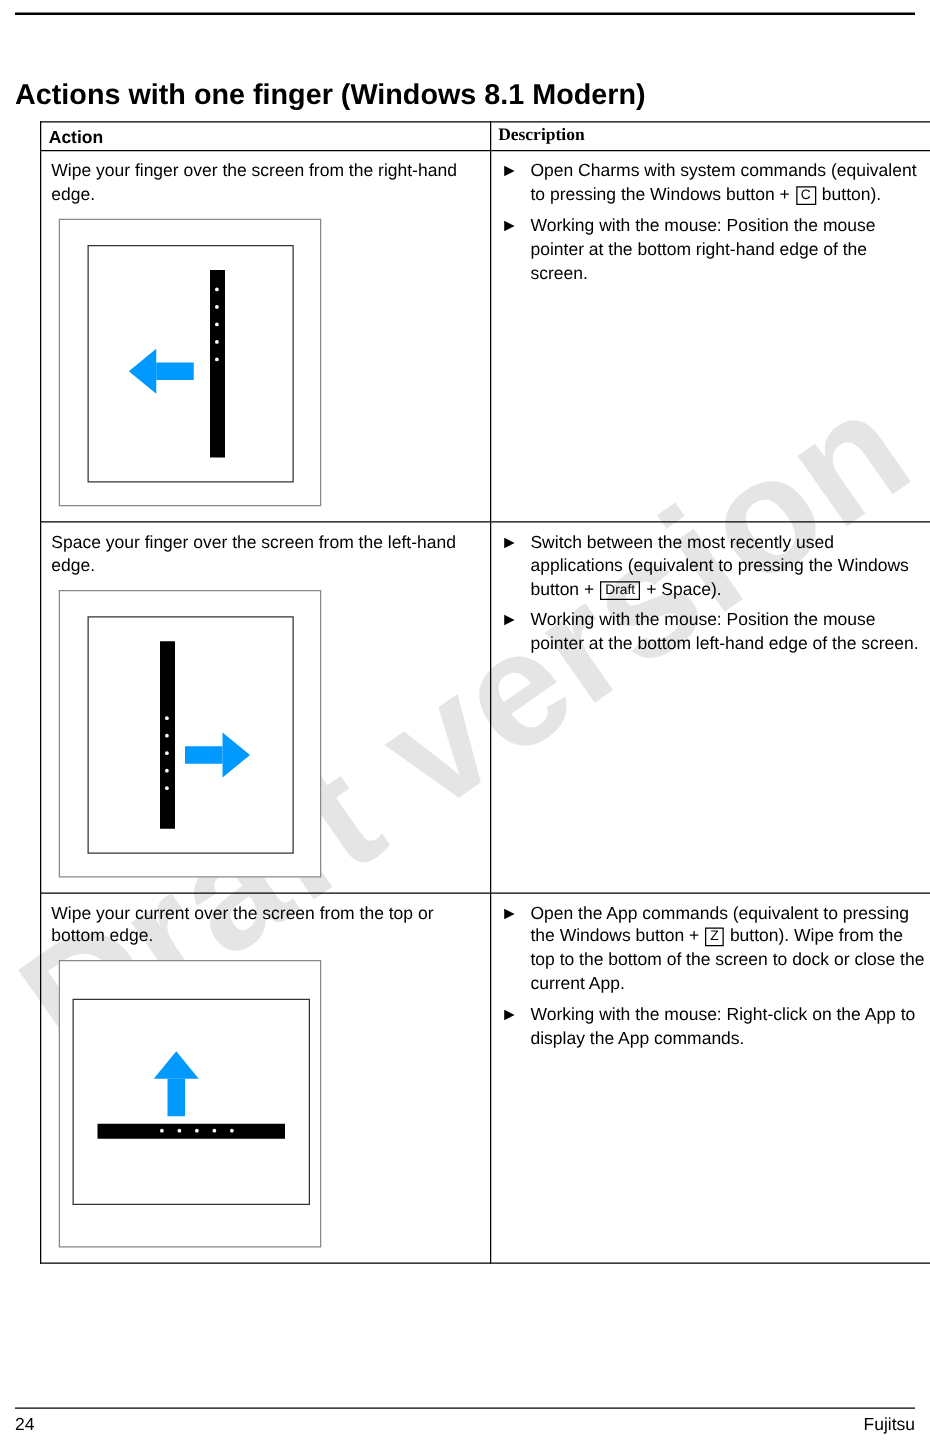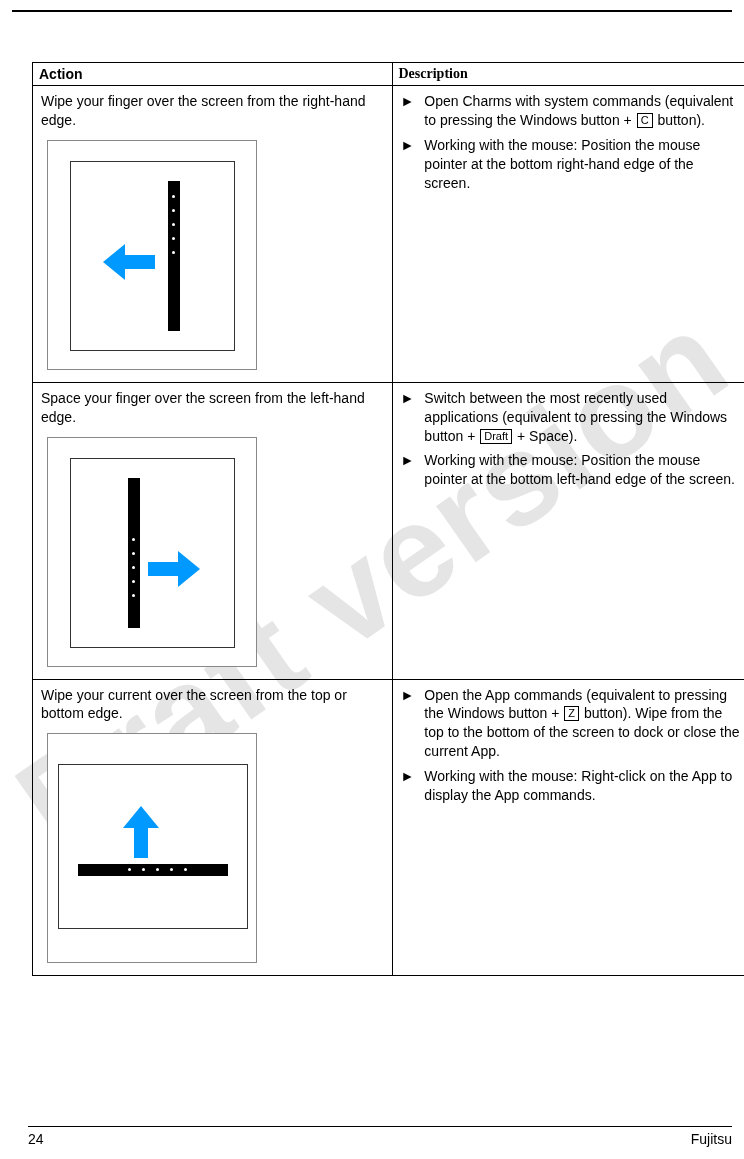--- a/index.html
+++ b/index.html
@@ -128,21 +128,21 @@
       border: 1px solid #000;
       padding: 0 3px;
       font-size: 11px;
       line-height: 13px;
       vertical-align: 1px;
       margin: 0 1px;
     }
     .footer {
       position: absolute;
       bottom: 12px;
-      left: 28px;
+      left: 12px;
       right: 12px;
     }
     .footer-rule {
       border: none;
       border-top: 1px solid #000;
       margin-bottom: 4px;
     }
     .footer-row {
       display: flex;
       justify-content: space-between;
@@ -150,20 +150,21 @@
     }
   </style>
 </head>
 <body>
 
 <div class="watermark">Draft version</div>
 
 <div class="content">
   <hr class="header-rule">
 
+  <h2 class="section-heading">Actions with one finger (Windows 8.1 Modern)</h2>
 
   <table class="main-table">
     <thead>
       <tr>
         <th class="col-action">Action</th>
         <th class="col-desc">Description</th>
       </tr>
     </thead>
     <tbody>
 

